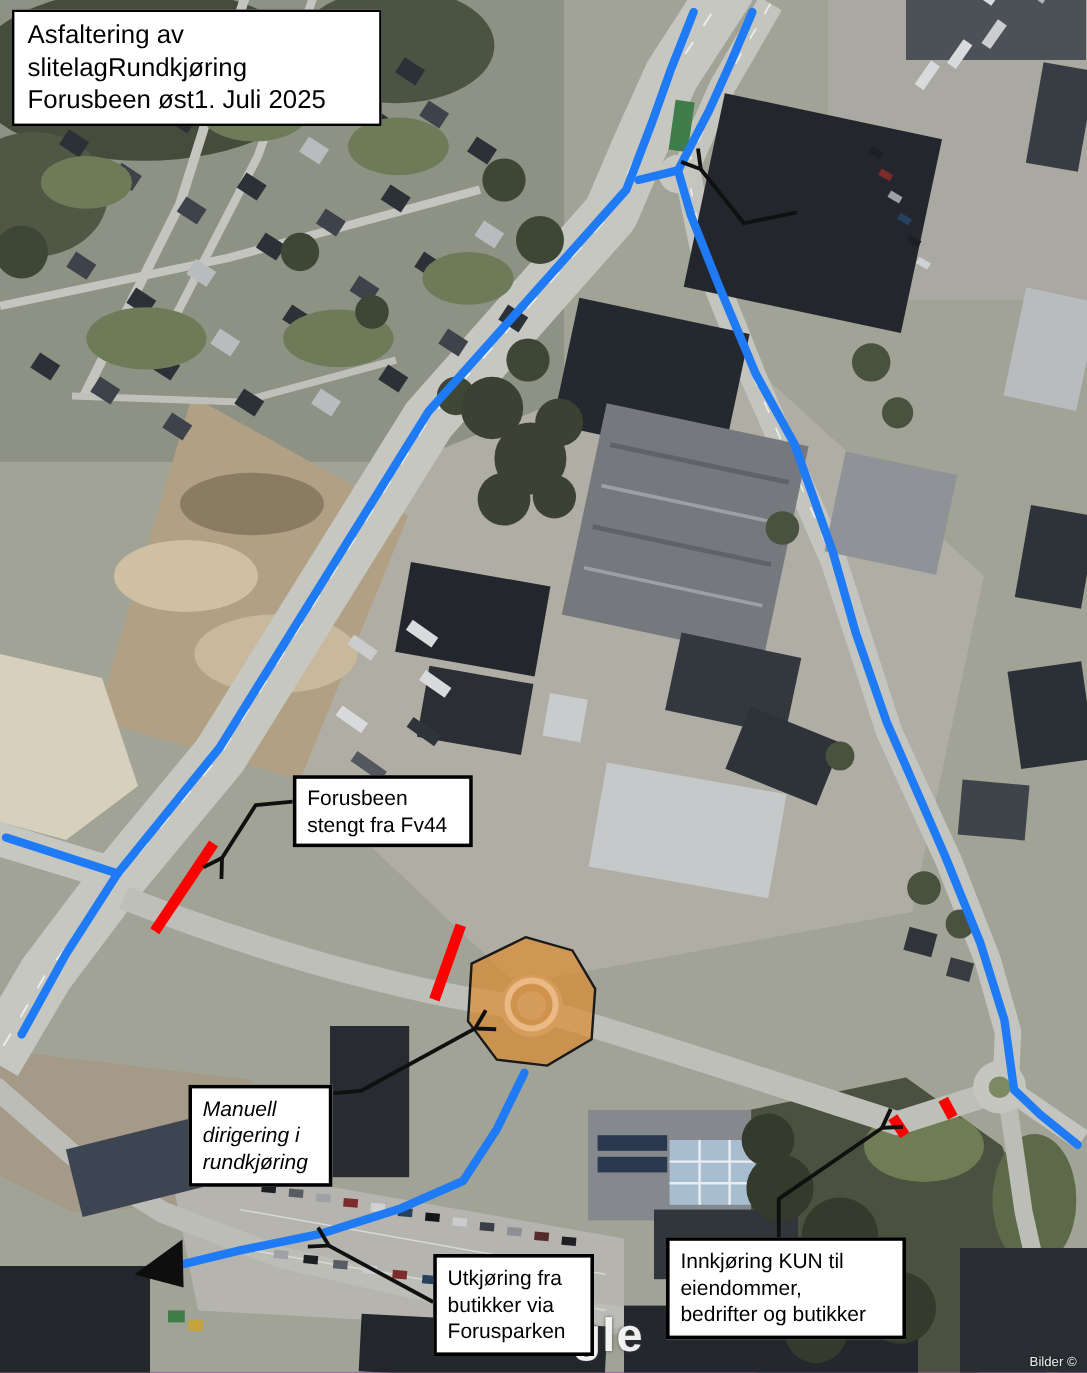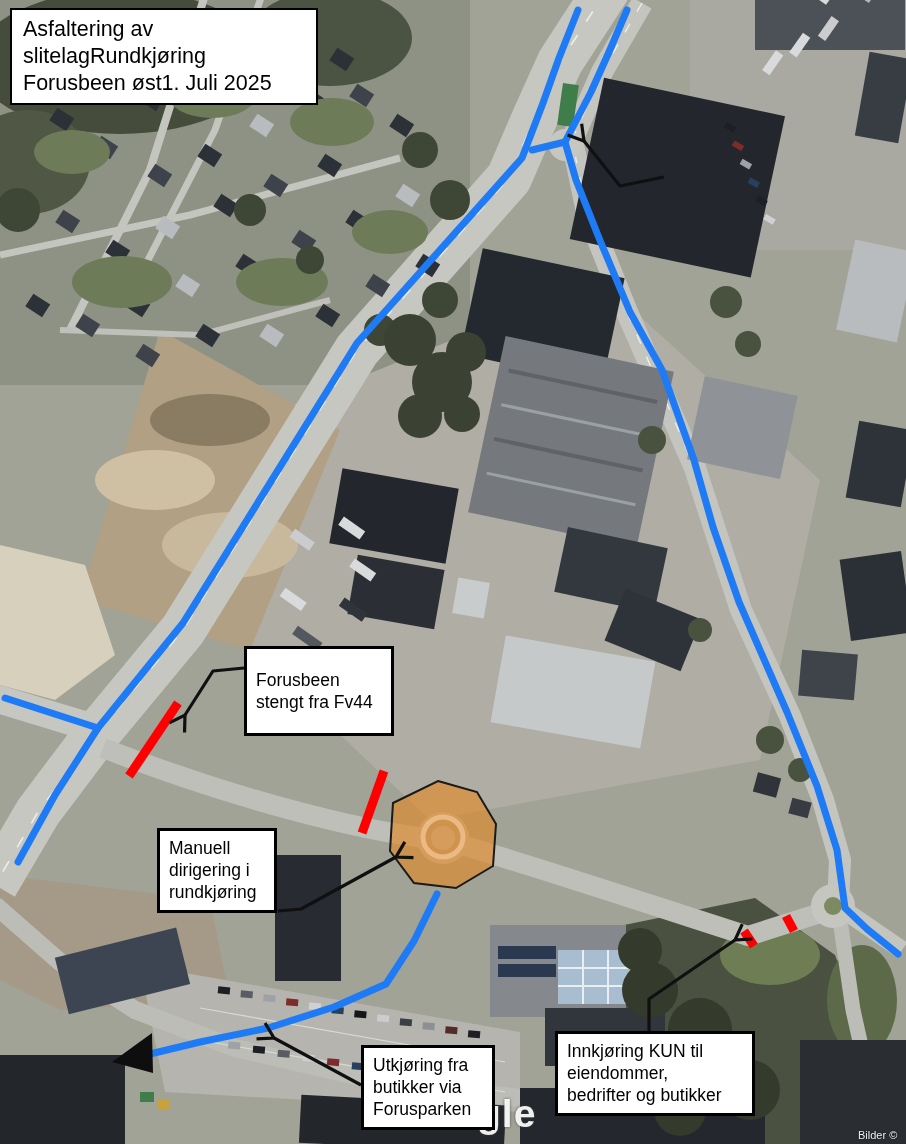--- a/index.html
+++ b/index.html
@@ -294,24 +294,24 @@
     <polyline points="361,1085 274,1038" marker-end="url(#ah)"></polyline>
     <polyline points="649,1033 649,999 735,940" marker-end="url(#ah)"></polyline>
   </g>
 </svg>
 
 <div class="callout title" style="left:10px;top:8px;width:282px;">Asfaltering av
 slitelagRundkjøring
 Forusbeen øst1. Juli 2025</div>
 
 
-<div class="callout" style="left:244px;top:646px;width:126px;border-width:3.5px;padding:20px 9px;">Forusbeen
+<div class="callout" style="left:244px;top:646px;width:126px;border-width:3.5px;padding:5px 9px;">Forusbeen
 stengt fra Fv44</div>
 
-<div class="callout" style="left:157px;top:828px;width:96px;border-width:3.5px;">Manuell
+<div class="callout" style="left:157px;top:904px;width:96px;border-width:3.5px;font-style:italic;">Manuell
 dirigering i
 rundkjøring</div>
 
 <div class="callout" style="left:555px;top:1031px;width:176px;border-width:3.5px;">Innkjøring KUN til
 eiendommer,
 bedrifter og butikker</div>
 
 <div class="callout" style="left:361px;top:1045px;width:110px;border-width:3.5px;">Utkjøring fra
 butikker via
 Forusparken</div>

